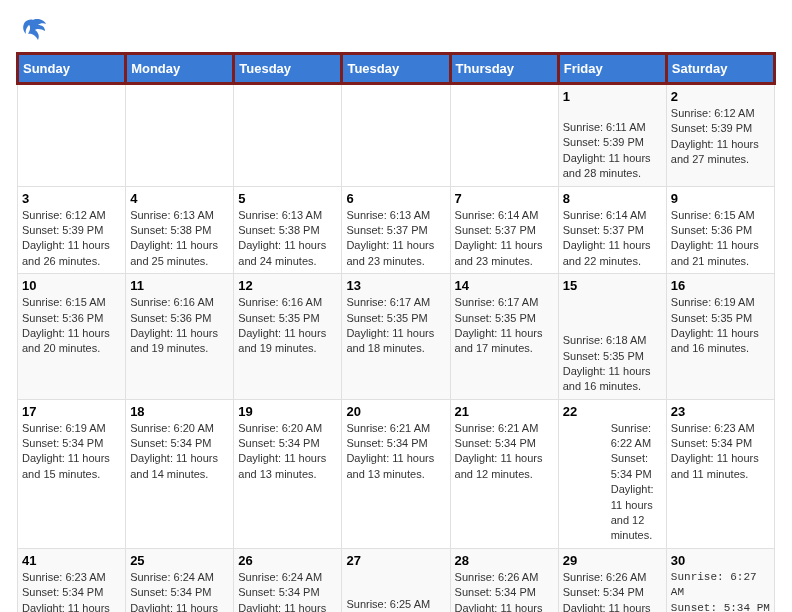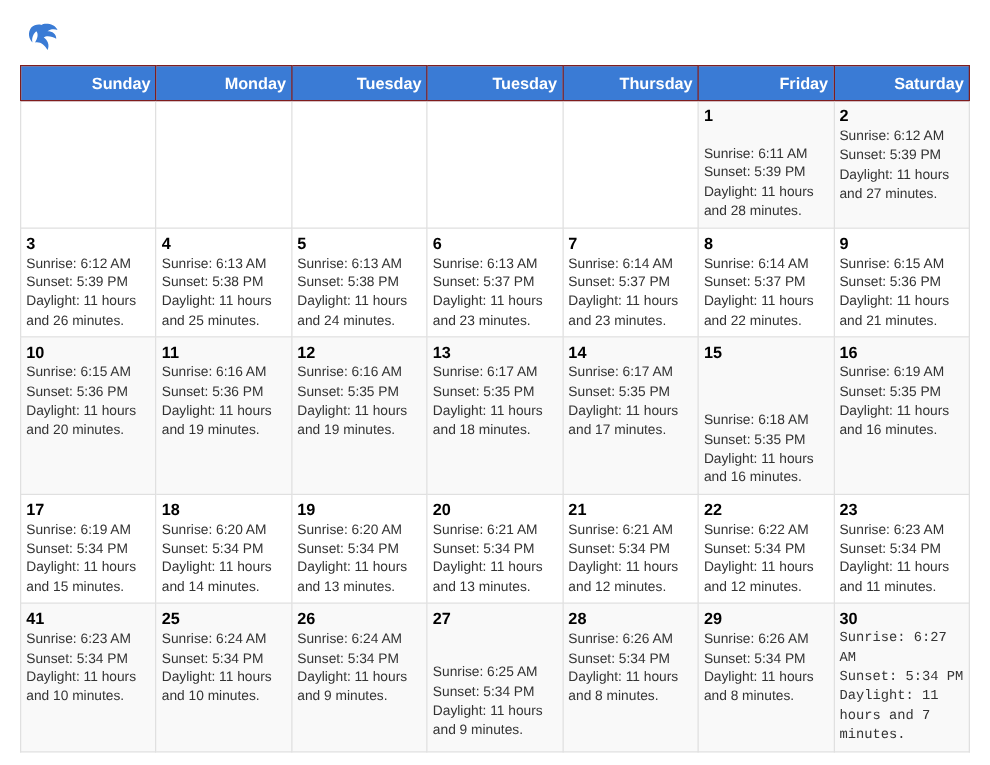--- a/index.html
+++ b/index.html
@@ -49,24 +49,24 @@
       width: 100%;
       border-collapse: collapse;
       font-size: 11px;
     }
     thead tr {
       background-color: #3a7bd5;
       color: white;
     }
     thead th {
       padding: 6px 4px;
-      text-align: right;
+      text-align: left;
       font-weight: bold;
       font-size: 13px;
-      border: 1px solid #7f1d1d;
+      border: 3px solid #7f1d1d;
     }
     tbody tr {
       border-bottom: 1px solid #ccc;
     }
     tbody td {
       vertical-align: top;
       padding: 4px 4px;
       border: 1px solid #e0e0e0;
       width: calc(100% / 7);
       min-height: 80px;
@@ -257,21 +257,21 @@
 Daylight: 11 hours and 13 minutes.</div>
         </td>
         <td>
           <span class="day-number">21</span>
           <div class="day-info" style="white-space: pre-line;">Sunrise: 6:21 AM
 Sunset: 5:34 PM
 Daylight: 11 hours and 12 minutes.</div>
         </td>
         <td>
           <span class="day-number">22</span>
-          <div class="day-info" style="white-space: pre-line;">Sunrise: 6:22 AM
+          <div class="day-info" style="white-space: pre-line; margin-left: 48px;">Sunrise: 6:22 AM
 Sunset: 5:34 PM
 Daylight: 11 hours and 12 minutes.</div>
         </td>
         <td>
           <span class="day-number">23</span>
           <div class="day-info" style="white-space: pre-line;">Sunrise: 6:23 AM
 Sunset: 5:34 PM
 Daylight: 11 hours and 11 minutes.</div>
         </td>
       </tr>

